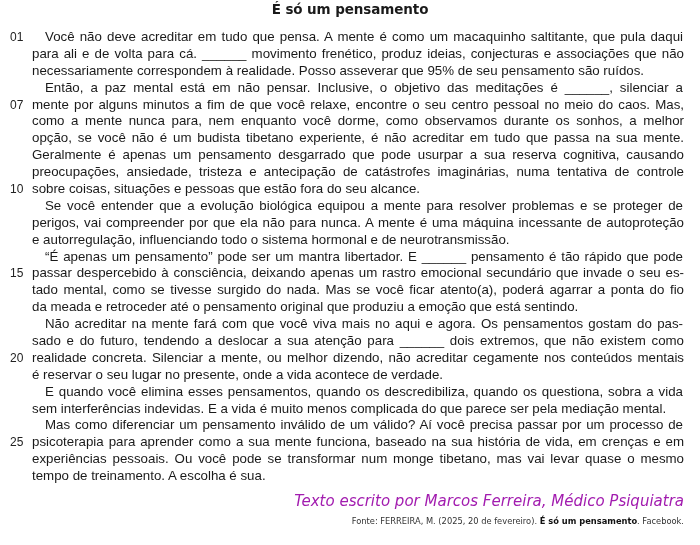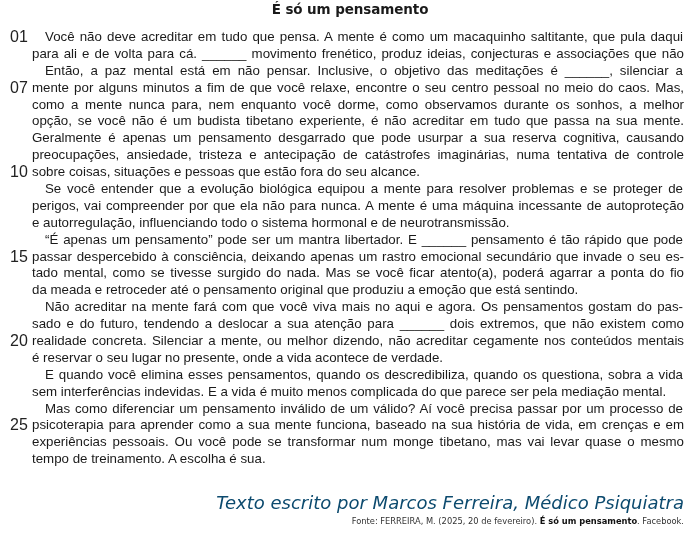--- a/index.html
+++ b/index.html
@@ -17,33 +17,33 @@
     position: absolute; top: 29px; left: 0; width: 700px;
   }
   .line {
     position: relative; height: 16.9px; line-height: 16.9px;
     font-family: "Liberation Sans", sans-serif;
     font-size: 13.3px;
     white-space: nowrap;
   }
   .line-num {
     position: absolute; left: 10px; top: 0; width: 22px;
-    font-size: 16px; color: #222;
+    font-size: 12px; color: #222;
   }
   .line-text {
     position: absolute; left: 32px; top: 0; width: 652px;
     text-align: justify; text-align-last: justify;
     white-space: normal; overflow: hidden; height: 16.9px;
   }
   .line-text.indent { left: 45px; width: 638px; }
   .line-text.last { text-align-last: left; }
   .signature {
     position: absolute; top: 492px; right: 16px;
     font-family: "DejaVu Sans", sans-serif; font-style: italic;
-    font-size: 18px; color: #0c4a6e;
+    font-size: 15px; color: #a21caf;
   }
   .source {
     position: absolute; right: 16px; text-align: right;
     font-family: "DejaVu Sans", sans-serif; font-size: 8.3px; color: #333;
     white-space: nowrap;
     padding-left: 20px;
   }
   .source.l1 { top: 516px; }
   .source.l2 { top: 528px; margin-top: 28px; }
   .source b { color: #111; }
@@ -54,20 +54,24 @@
 <div class="title">É só um pensamento</div>
 
 <div class="text-block" id="text-block">
     <div class="line">
       <span class="line-num">01</span>
       <span class="line-text indent">Você não deve acreditar em tudo que pensa. A mente é como um macaquinho saltitante, que pula daqui</span>
     </div>
     <div class="line">
       <span class="line-num"></span>
       <span class="line-text">para ali e de volta para cá. ______ movimento frenético, produz ideias, conjecturas e associações que não</span>
+    </div>
+    <div class="line">
+      <span class="line-num"></span>
+      <span class="line-text last">necessariamente correspondem à realidade. Posso asseverar que 95% de seu pensamento são ruídos.</span>
     </div>
     <div class="line">
       <span class="line-num"></span>
       <span class="line-text indent">Então, a paz mental está em não pensar. Inclusive, o objetivo das meditações é ______, silenciar a</span>
     </div>
     <div class="line">
       <span class="line-num">07</span>
       <span class="line-text">mente por alguns minutos a fim de que você relaxe, encontre o seu centro pessoal no meio do caos. Mas,</span>
     </div>
     <div class="line">

